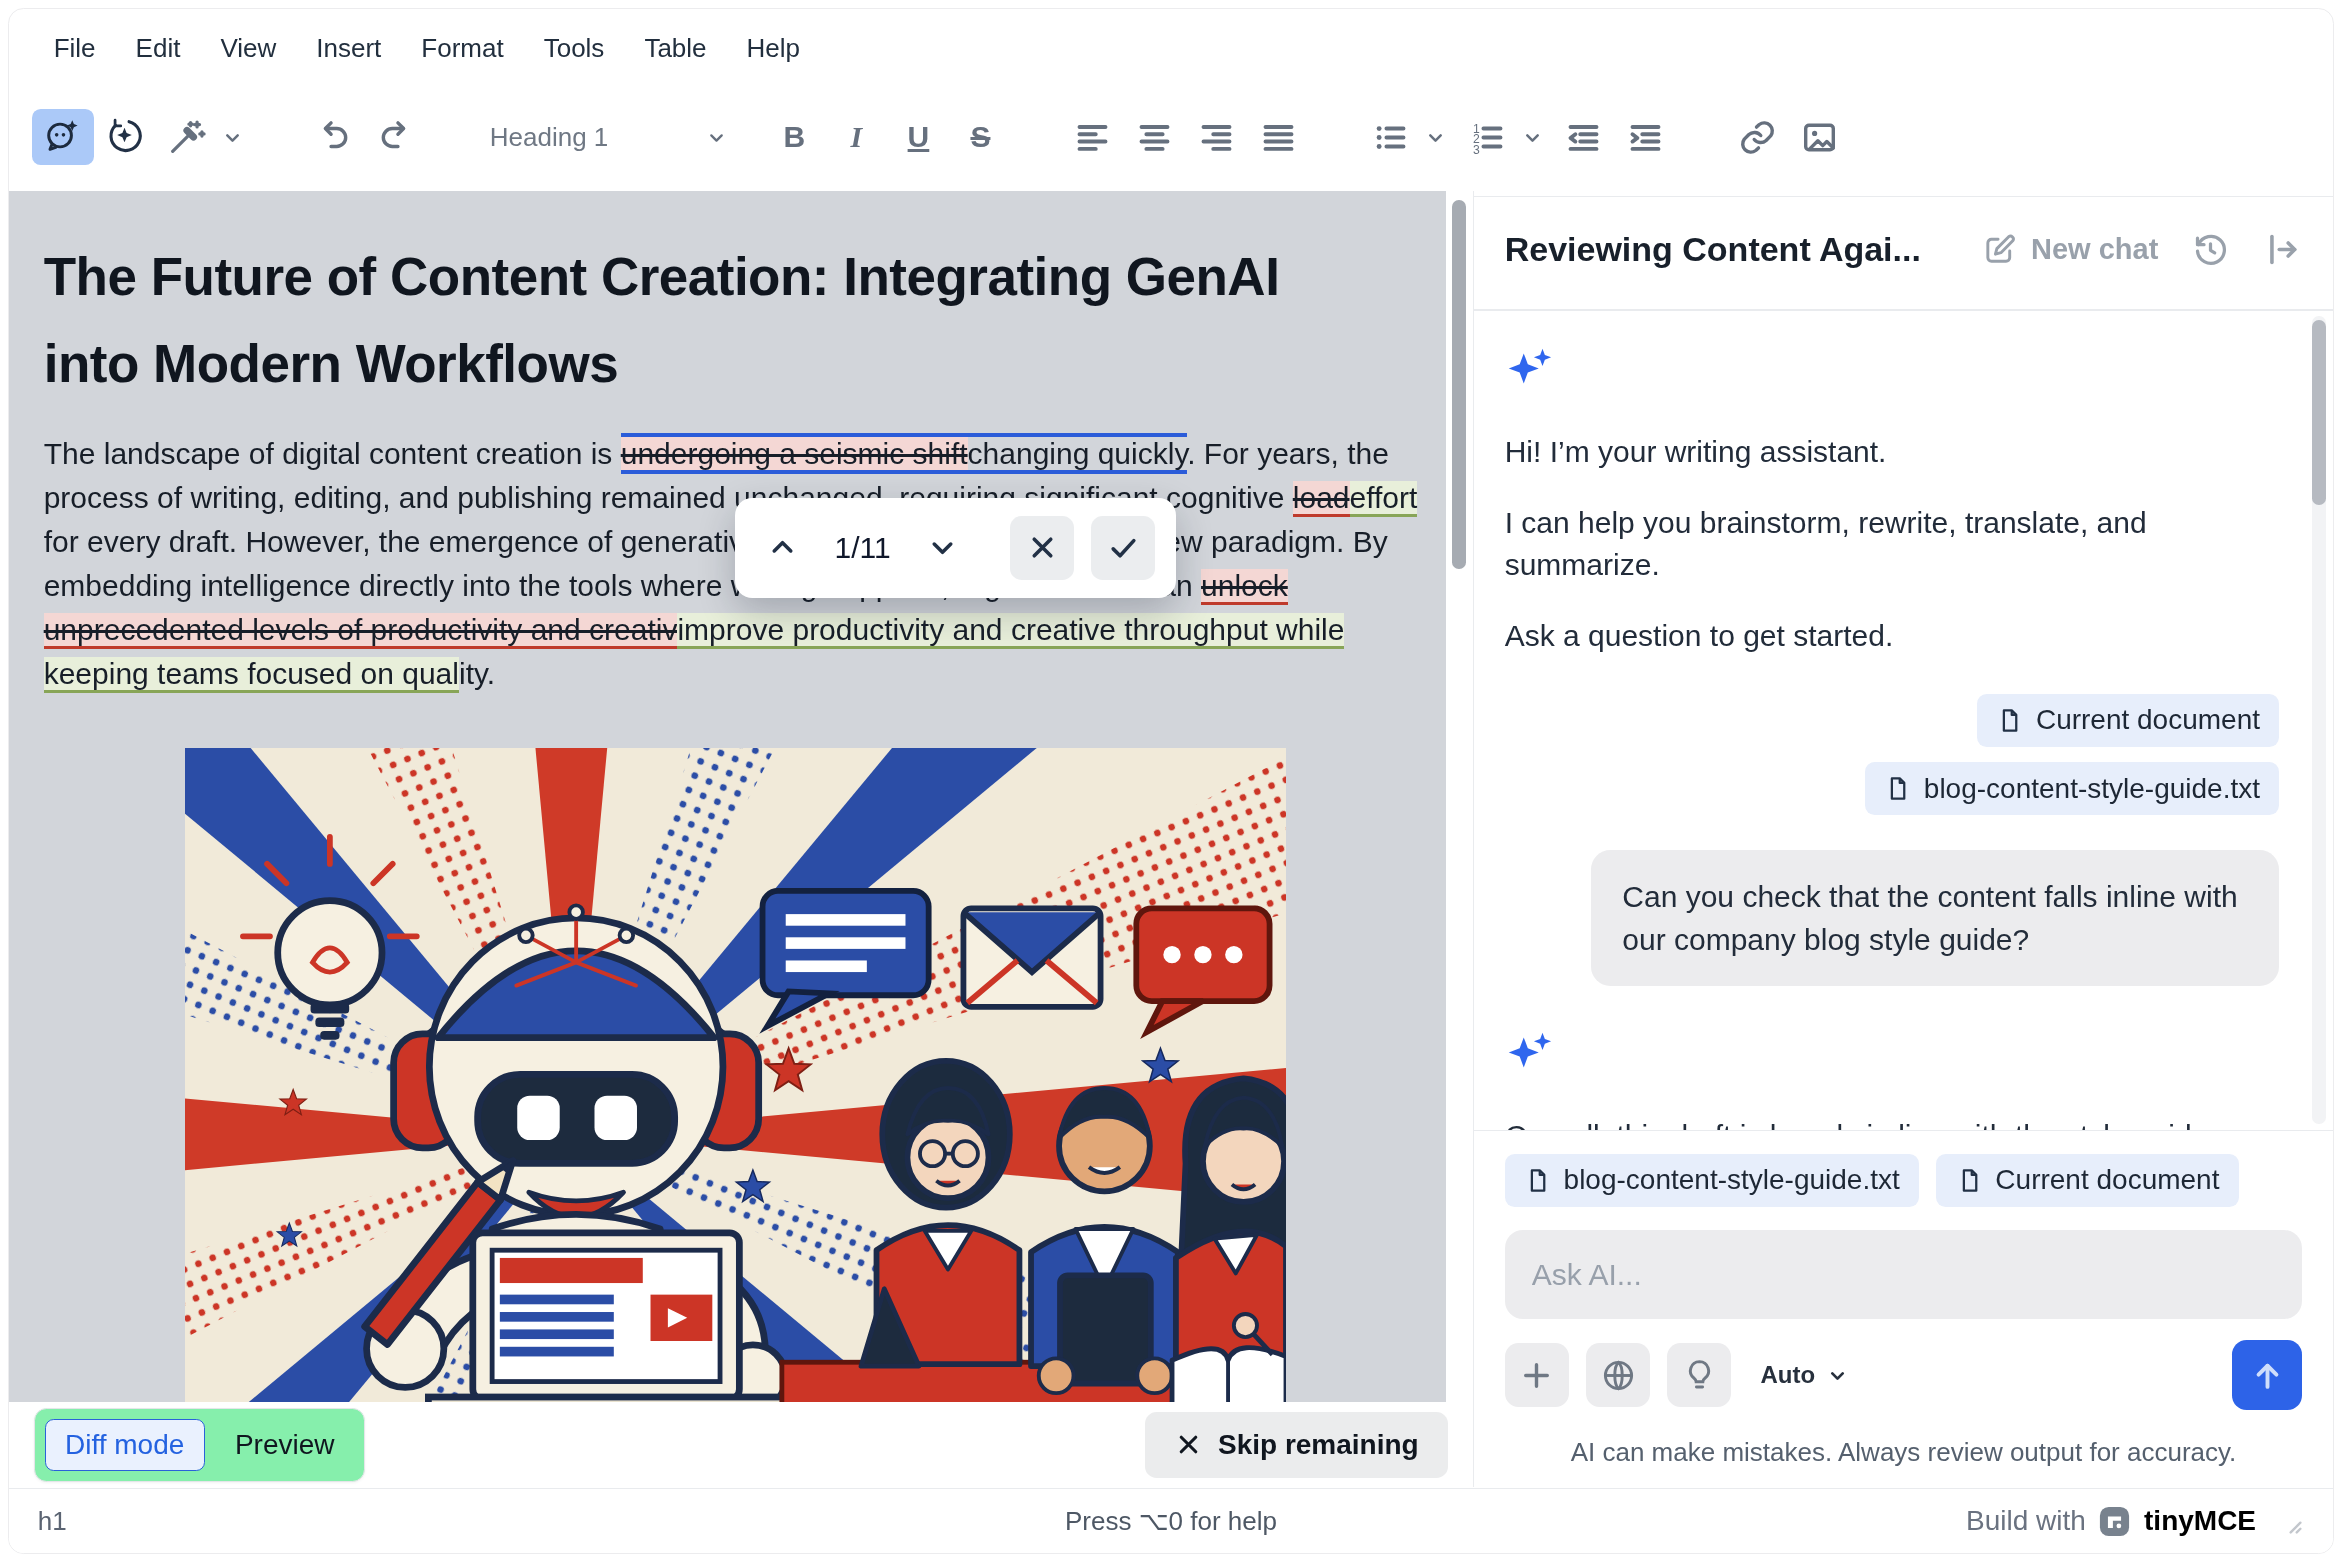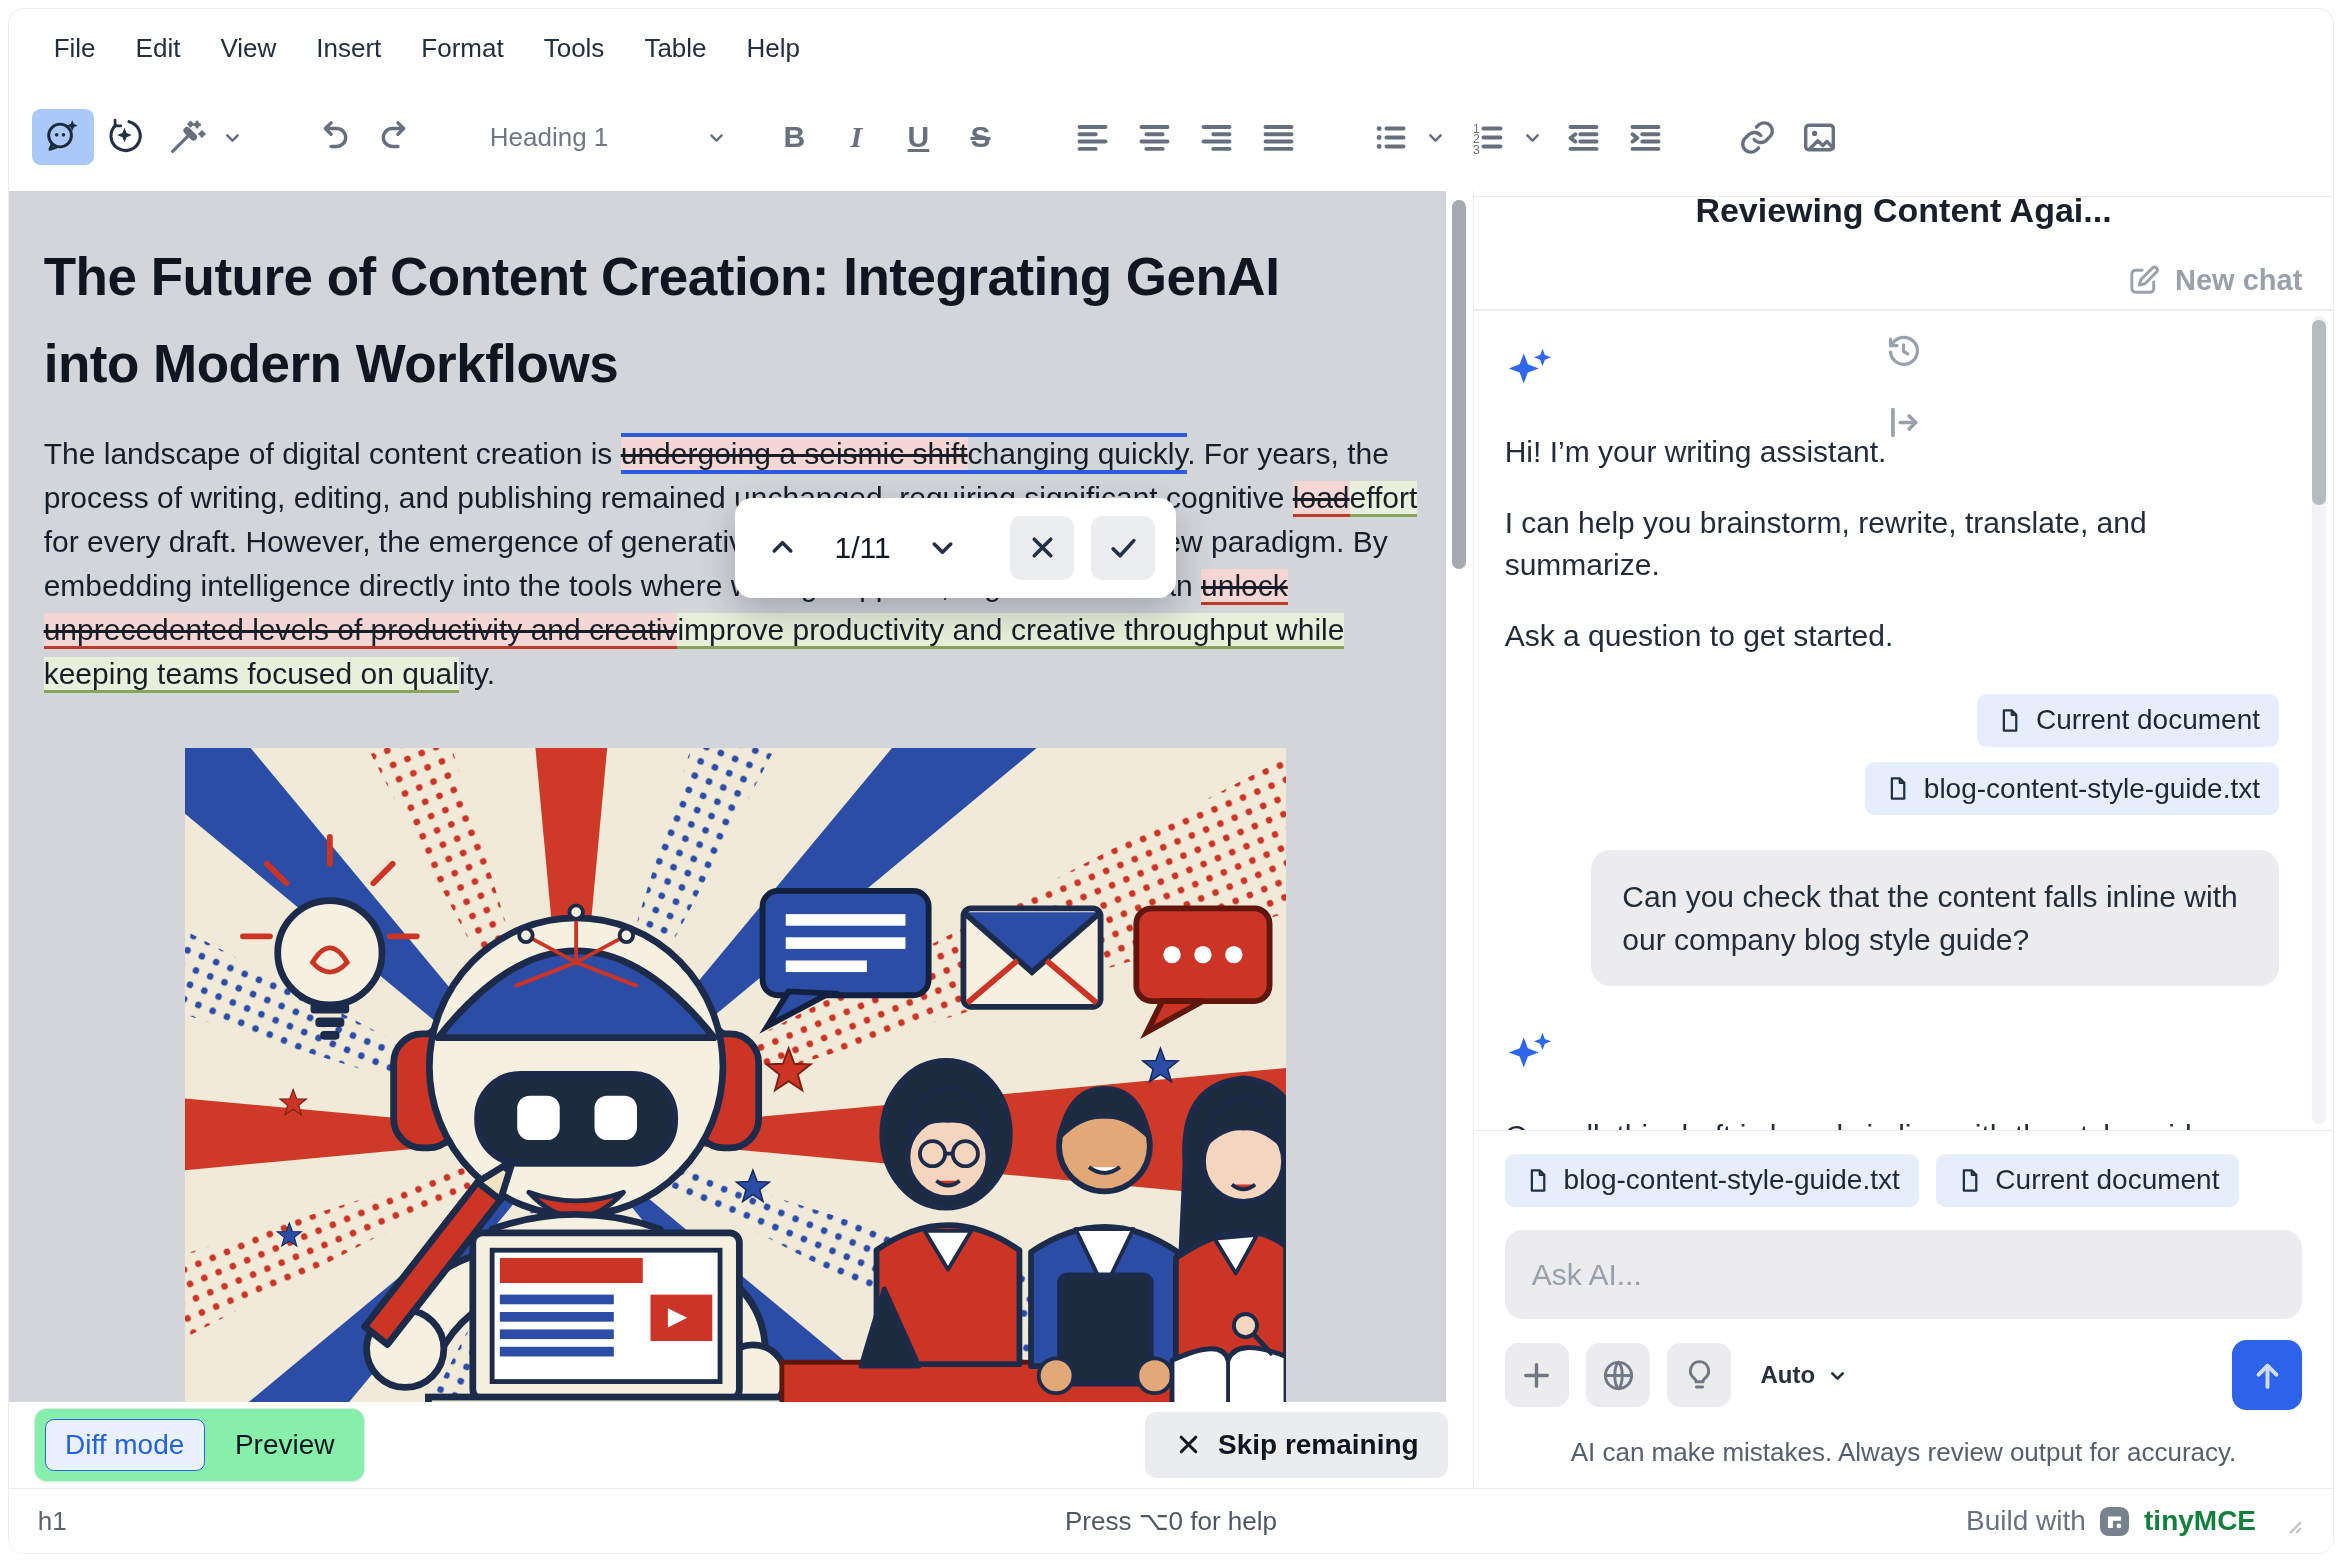--- a/index.html
+++ b/index.html
@@ -59,21 +59,21 @@
   .mode-chip{font-size:28px;padding:8.7px 19.3px;border-radius:8.7px;}
   .mode-chip.on{color:#2462e0;background:#eaf1fe;border:1.9px solid #2a62d9;}
   .mode-chip.off{color:#10161f;}
   .right-actions{margin-left:auto;display:flex;gap:21px;}
   .act-btn{display:flex;align-items:center;gap:15.4px;height:66px;padding:0 29px;border-radius:11.6px;background:#ebeced;font-size:28px;font-weight:700;color:#10161f;justify-content:space-between;}
   .act-btn svg{width:29px;height:29px;color:#10161f;}
   .act-btn.apply{border:3.9px solid #2a62d9;background:#e3e5e9;border-radius:14.5px;}
 
   
   .chat-col{flex:1;border-left:1.9px solid #e9ebee;display:flex;flex-direction:column;min-width:0;}
-  .chat-header{height:118px;display:flex;align-items:center;padding:0 31px;gap:33px;flex-direction:column;}
+  .chat-header{height:118px;display:flex;align-items:center;padding:0 31px;gap:33px;}
   .chat-title{font-size:34px;font-weight:600;color:#18202b;white-space:nowrap;}
   .new-chat{margin-left:auto;display:flex;align-items:center;gap:13.5px;color:#99a1ab;font-size:29px;font-weight:700;}
   .new-chat svg{width:35px;height:35px;}
   .hdr-icon{color:#99a1ab;display:flex;}
   .hdr-icon svg{width:39px;height:39px;}
   .chat-divider{height:1.9px;background:#e9ebee;}
   .chat-scroll{flex:1;position:relative;overflow:hidden;padding:33px 54px 0 31px;}
   .chat-track{position:absolute;right:7.7px;top:5.8px;bottom:5.8px;width:13.5px;border-radius:6.8px;background:#f2f3f5;}
   .chat-thumb{position:absolute;right:7.7px;top:9.7px;width:13.5px;height:185px;border-radius:6.8px;background:#b6bac1;}
   .sparkles{width:50px;height:50px;}
@@ -97,21 +97,21 @@
   .auto-select svg{width:25px;height:25px;color:#27303d;}
   .send-btn{margin-left:auto;width:70px;height:70px;background:#2d63e8;border-radius:14.5px;display:flex;align-items:center;justify-content:center;color:#cfdefb;}
   .send-btn svg{width:39px;height:39px;}
   .disclaimer{text-align:center;font-size:26px;color:#55606e;margin:27px 0 19.3px;}
 
   
   .statusbar{position:absolute;left:0;right:0;bottom:0;height:64px;border-top:1.9px solid #e9ebee;display:flex;align-items:center;padding:0 29px;background:#fff;}
   .sb-path{font-size:26px;color:#5b6472;}
   .sb-help{position:absolute;left:50%;transform:translateX(-50%);font-size:26px;color:#4e5865;}
   .sb-brand{margin-left:auto;display:flex;align-items:center;gap:11.6px;font-size:28px;color:#6a7280;}
-  .sb-brand .bold{font-weight:700;color:#15803d;}
+  .sb-brand .bold{font-weight:700;color:#000000;}
   .sb-brand svg.logo{width:35px;height:35px;}
   .resize{width:29px;height:29px;color:#c3c7cd;margin-left:7.7px;}
 </style>
 </head>
 <body>
 
 <div class="frame">
 
   <div class="menubar">
     <div class="menu-item">File</div>

